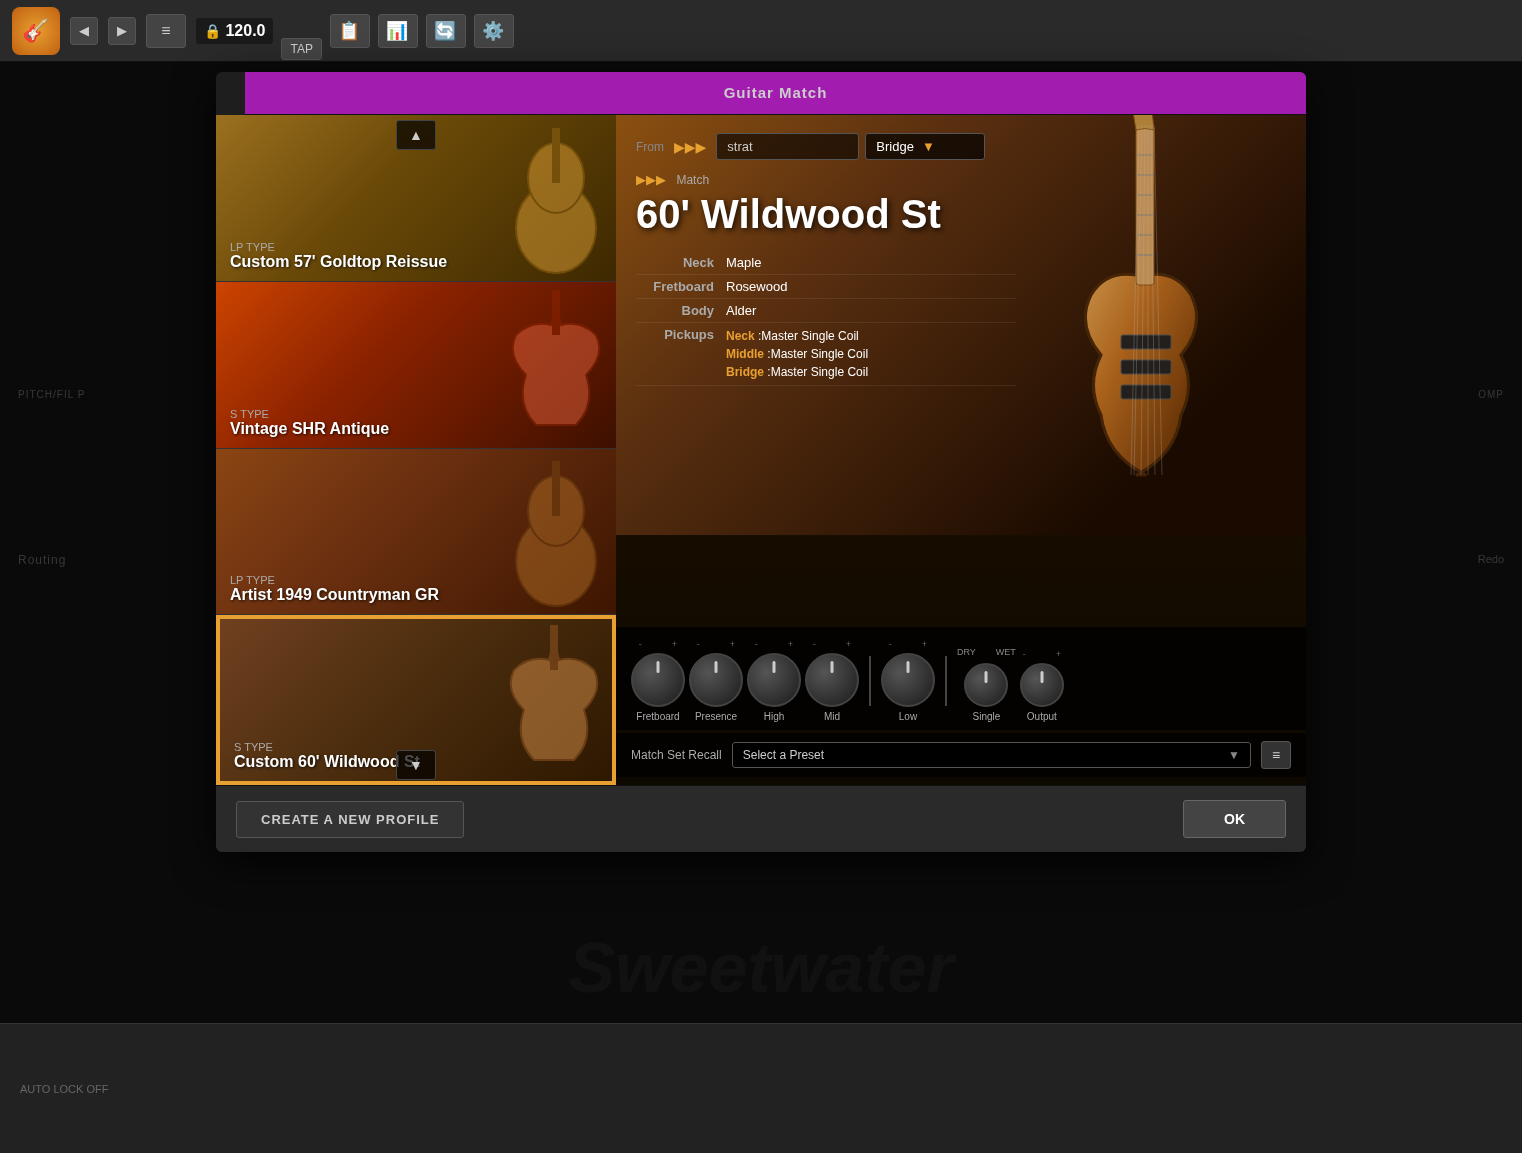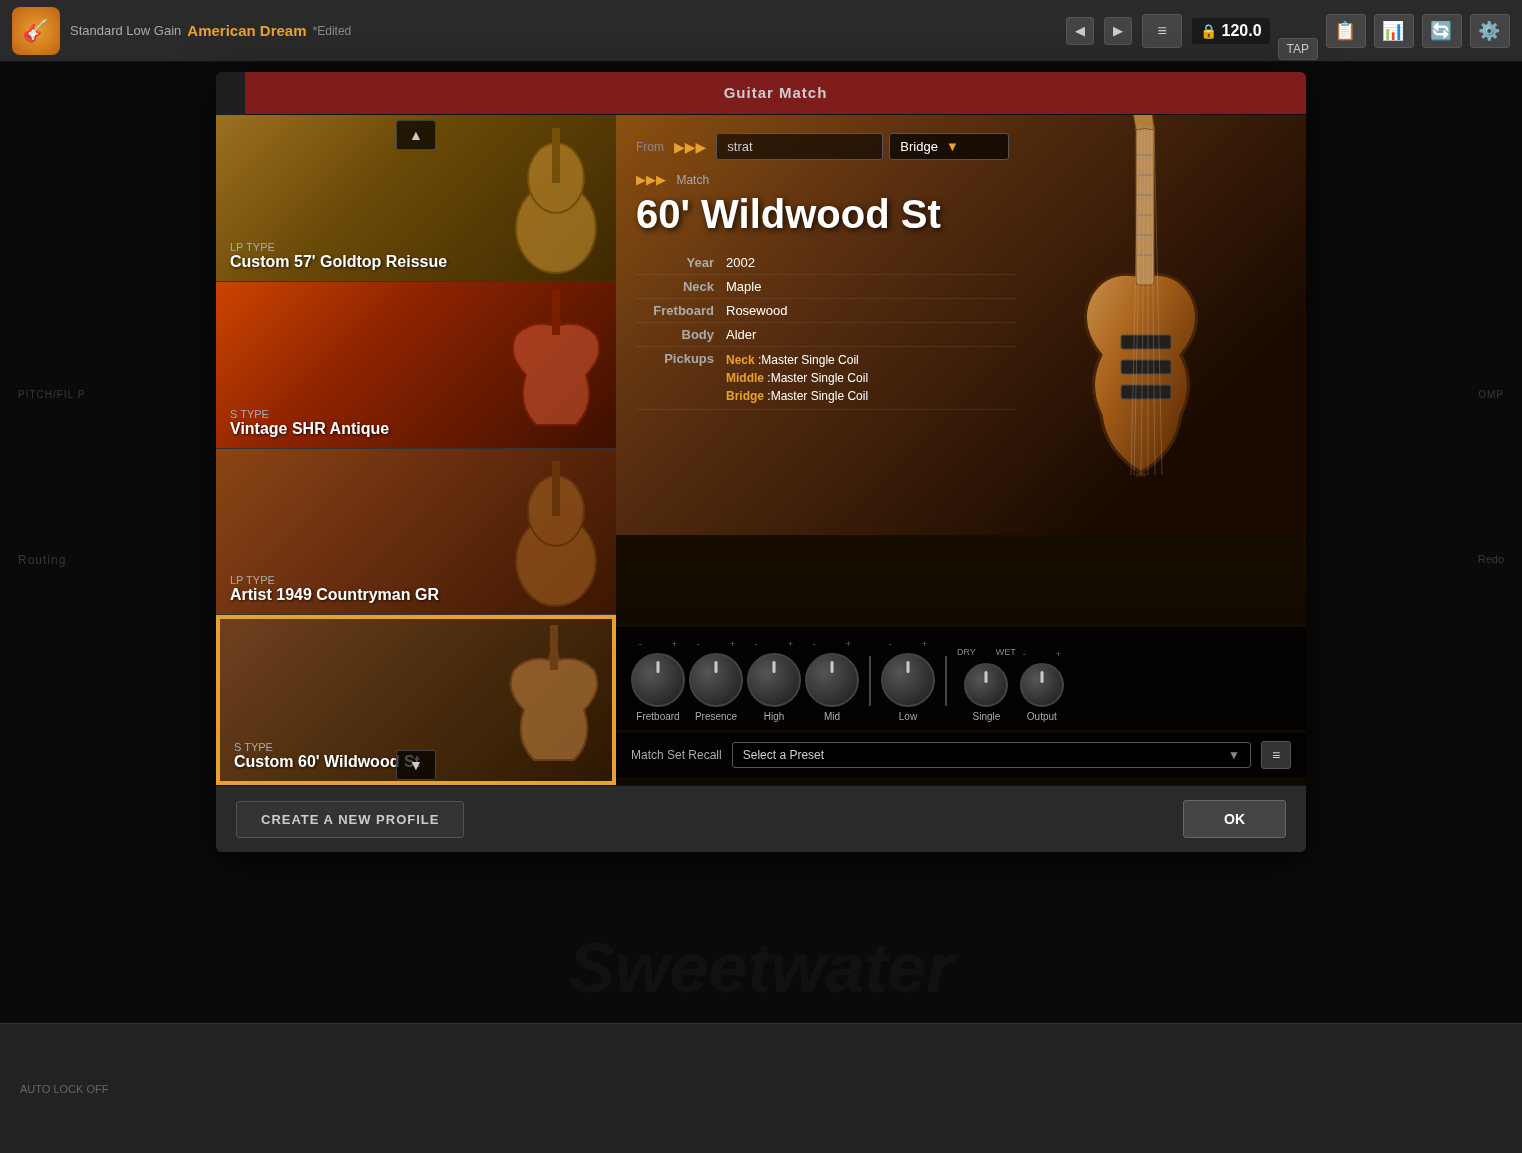--- a/index.html
+++ b/index.html
@@ -152,21 +152,21 @@
       padding-top: 10px;
     }
     .dialog {
       width: 1090px;
       background: #1e1e1e;
       border-radius: 6px;
       overflow: hidden;
       box-shadow: 0 10px 40px rgba(0,0,0,0.8);
     }
     .dialog-title-bar {
-      background: #7f1d1d;
+      background: #a21caf;
       padding: 12px 20px;
       text-align: center;
       border-bottom: 1px solid #111;
       margin-left: 29px;
     }
     .dialog-title-bar span {
       color: #ccc;
       font-size: 15px;
       font-weight: bold;
       letter-spacing: 1px;
@@ -304,21 +304,21 @@
       display: flex;
       gap: 6px;
     }
     .from-input {
       background: rgba(0,0,0,0.6);
       border: 1px solid #555;
       color: #ccc;
       padding: 5px 10px;
       font-size: 13px;
       border-radius: 3px;
-      width: 167px;
+      width: 143px;
     }
     .from-dropdown {
       background: rgba(0,0,0,0.7);
       border: 1px solid #555;
       color: #fff;
       padding: 5px 10px;
       font-size: 13px;
       border-radius: 3px;
       cursor: pointer;
       display: flex;
@@ -574,25 +574,20 @@
       color: #888;
       font-size: 11px;
     }
   </style>
 </head>
 <body>
 
 <div class="top-bar">
   <div class="top-logo">
     <span>🎸</span>
-  </div>
-  <div class="top-preset-info">
-    <span class="top-preset-category">Standard Low Gain</span>
-    <span class="top-preset-name">American Dream</span>
-    <span class="top-edited">*Edited</span>
   </div>
   <button class="top-nav-btn">◀</button>
   <button class="top-nav-btn">▶</button>
   <button class="top-menu-btn">≡</button>
   <div class="top-right-controls">
     <div class="bpm-area">
       <span class="lock-icon">🔒</span>
       <span class="bpm-value">120.0</span>
     </div>
     <button class="tap-btn">TAP</button>
@@ -735,24 +730,20 @@
               </div>
             </div>
 
             <div class="match-section">
               <span class="match-arrows">▶▶▶</span>
               <span class="match-label">Match</span>
               <div class="match-name">60' Wildwood St</div>
             </div>
 
             <div class="specs-table">
-              <div class="spec-row">
-                <span class="spec-label">Year</span>
-                <span class="spec-value">2002</span>
-              </div>
               <div class="spec-row">
                 <span class="spec-label">Neck</span>
                 <span class="spec-value">Maple</span>
               </div>
               <div class="spec-row">
                 <span class="spec-label">Fretboard</span>
                 <span class="spec-value">Rosewood</span>
               </div>
               <div class="spec-row">
                 <span class="spec-label">Body</span>

